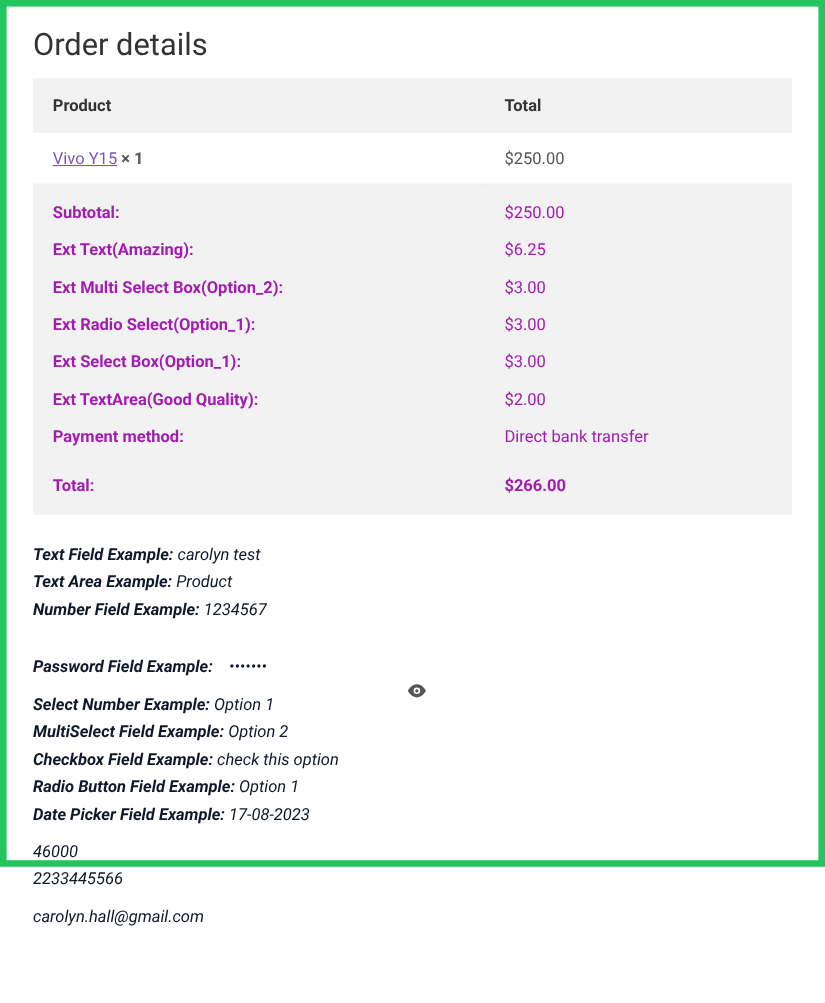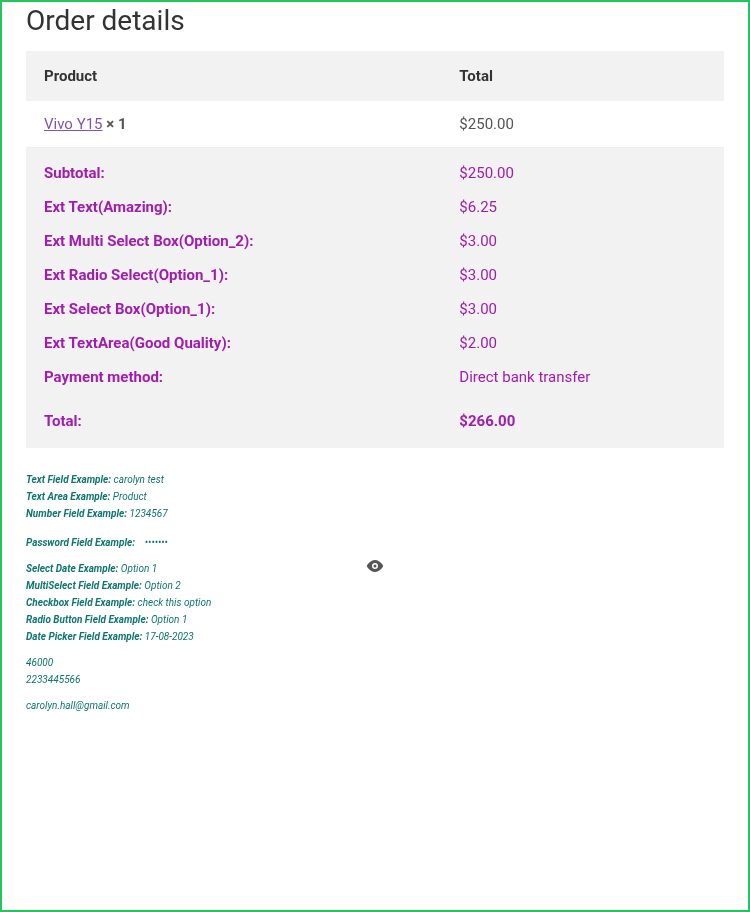--- a/index.html
+++ b/index.html
@@ -8,24 +8,24 @@
       padding: 0;
     }
     body {
       font-family: -apple-system, BlinkMacSystemFont, "Segoe UI", Roboto, "Helvetica Neue", Arial, sans-serif;
       background: #fff;
       color: #333;
       width: 750px;
       height: 912px;
     }
     .container {
-      border: 2px solid #22c55e;
+      border: 6px solid #22c55e;
       width: 750px;
-      height: 912px;
-      padding: 2px 24px;
+      height: 788px;
+      padding: 18px 24px;
       background: #fff;
     }
     h2.section-title {
       font-size: 28px;
       font-weight: 400;
       color: #333;
       margin-bottom: 14px;
     }
     table.order-details {
       width: 100%;
@@ -71,22 +71,22 @@
     table.order-details tfoot tr:first-child td {
       padding-top: 16px;
     }
     table.order-details tfoot tr.total-row th,
     table.order-details tfoot tr.total-row td {
       padding-top: 18px;
       padding-bottom: 18px;
       font-weight: 700;
     }
     .billing-address {
-      color: #0f766e;
-      font-size: 10px;
+      color: #0f172a;
+      font-size: 15px;
       line-height: 1.6;
       font-style: italic;
     }
     .billing-address .line {
       margin-bottom: 1px;
     }
     .billing-address .label {
       font-weight: 700;
       font-style: italic;
     }
@@ -170,34 +170,34 @@
   </table>
 
 
   <div class="billing-address">
     <div id="billing-fields-1">
         <div class="line"><span class="label">Text Field Example:</span><span class="value"> carolyn test</span></div>
         <div class="line"><span class="label">Text Area Example:</span><span class="value"> Product</span></div>
         <div class="line"><span class="label">Number Field Example:</span><span class="value"> 1234567</span></div>
       </div>
 
-    <div class="password-row line" style="margin-top:13px;">
+    <div class="password-row line" style="margin-top:28px;">
       <span class="label">Password Field Example:</span>
       <span>&nbsp;&nbsp;</span>
       <span class="value">•••••••</span>
       <span class="eye-icon">
         <svg width="18" height="14" viewBox="0 0 24 16" fill="none">
           <path d="M12 0C5 0 1 8 1 8s4 8 11 8 11-8 11-8S19 0 12 0zm0 12a4 4 0 110-8 4 4 0 010 8z" fill="#555"></path>
           <circle cx="12" cy="8" r="2" fill="#555"></circle>
         </svg>
       </span>
     </div>
 
     <div id="billing-fields-2" style="margin-top:10px;">
-        <div class="line"><span class="label">Select Date Example:</span><span class="value"> Option 1</span></div>
+        <div class="line"><span class="label">Select Number Example:</span><span class="value"> Option 1</span></div>
         <div class="line"><span class="label">MultiSelect Field Example:</span><span class="value"> Option 2</span></div>
         <div class="line"><span class="label">Checkbox Field Example:</span><span class="value"> check this option</span></div>
         <div class="line"><span class="label">Radio Button Field Example:</span><span class="value"> Option 1</span></div>
         <div class="line"><span class="label">Date Picker Field Example:</span><span class="value"> 17-08-2023</span></div>
       </div>
 
     <div class="plain-block">
       <div class="line value">46000</div>
       <div class="line value">2233445566</div>
     </div>

